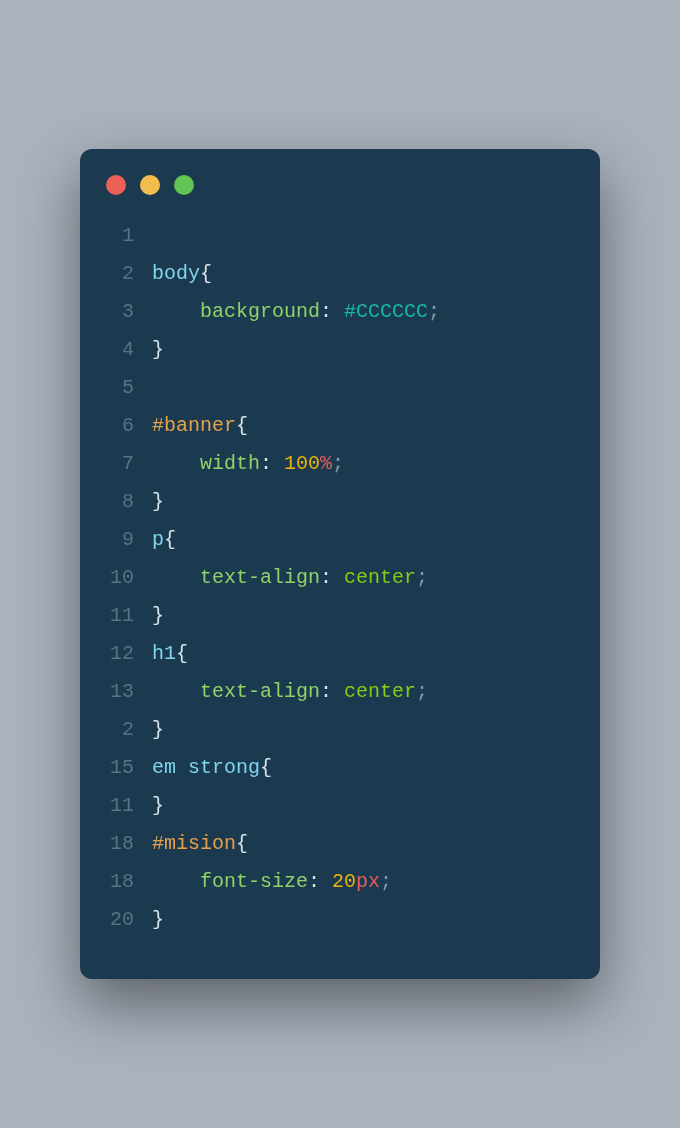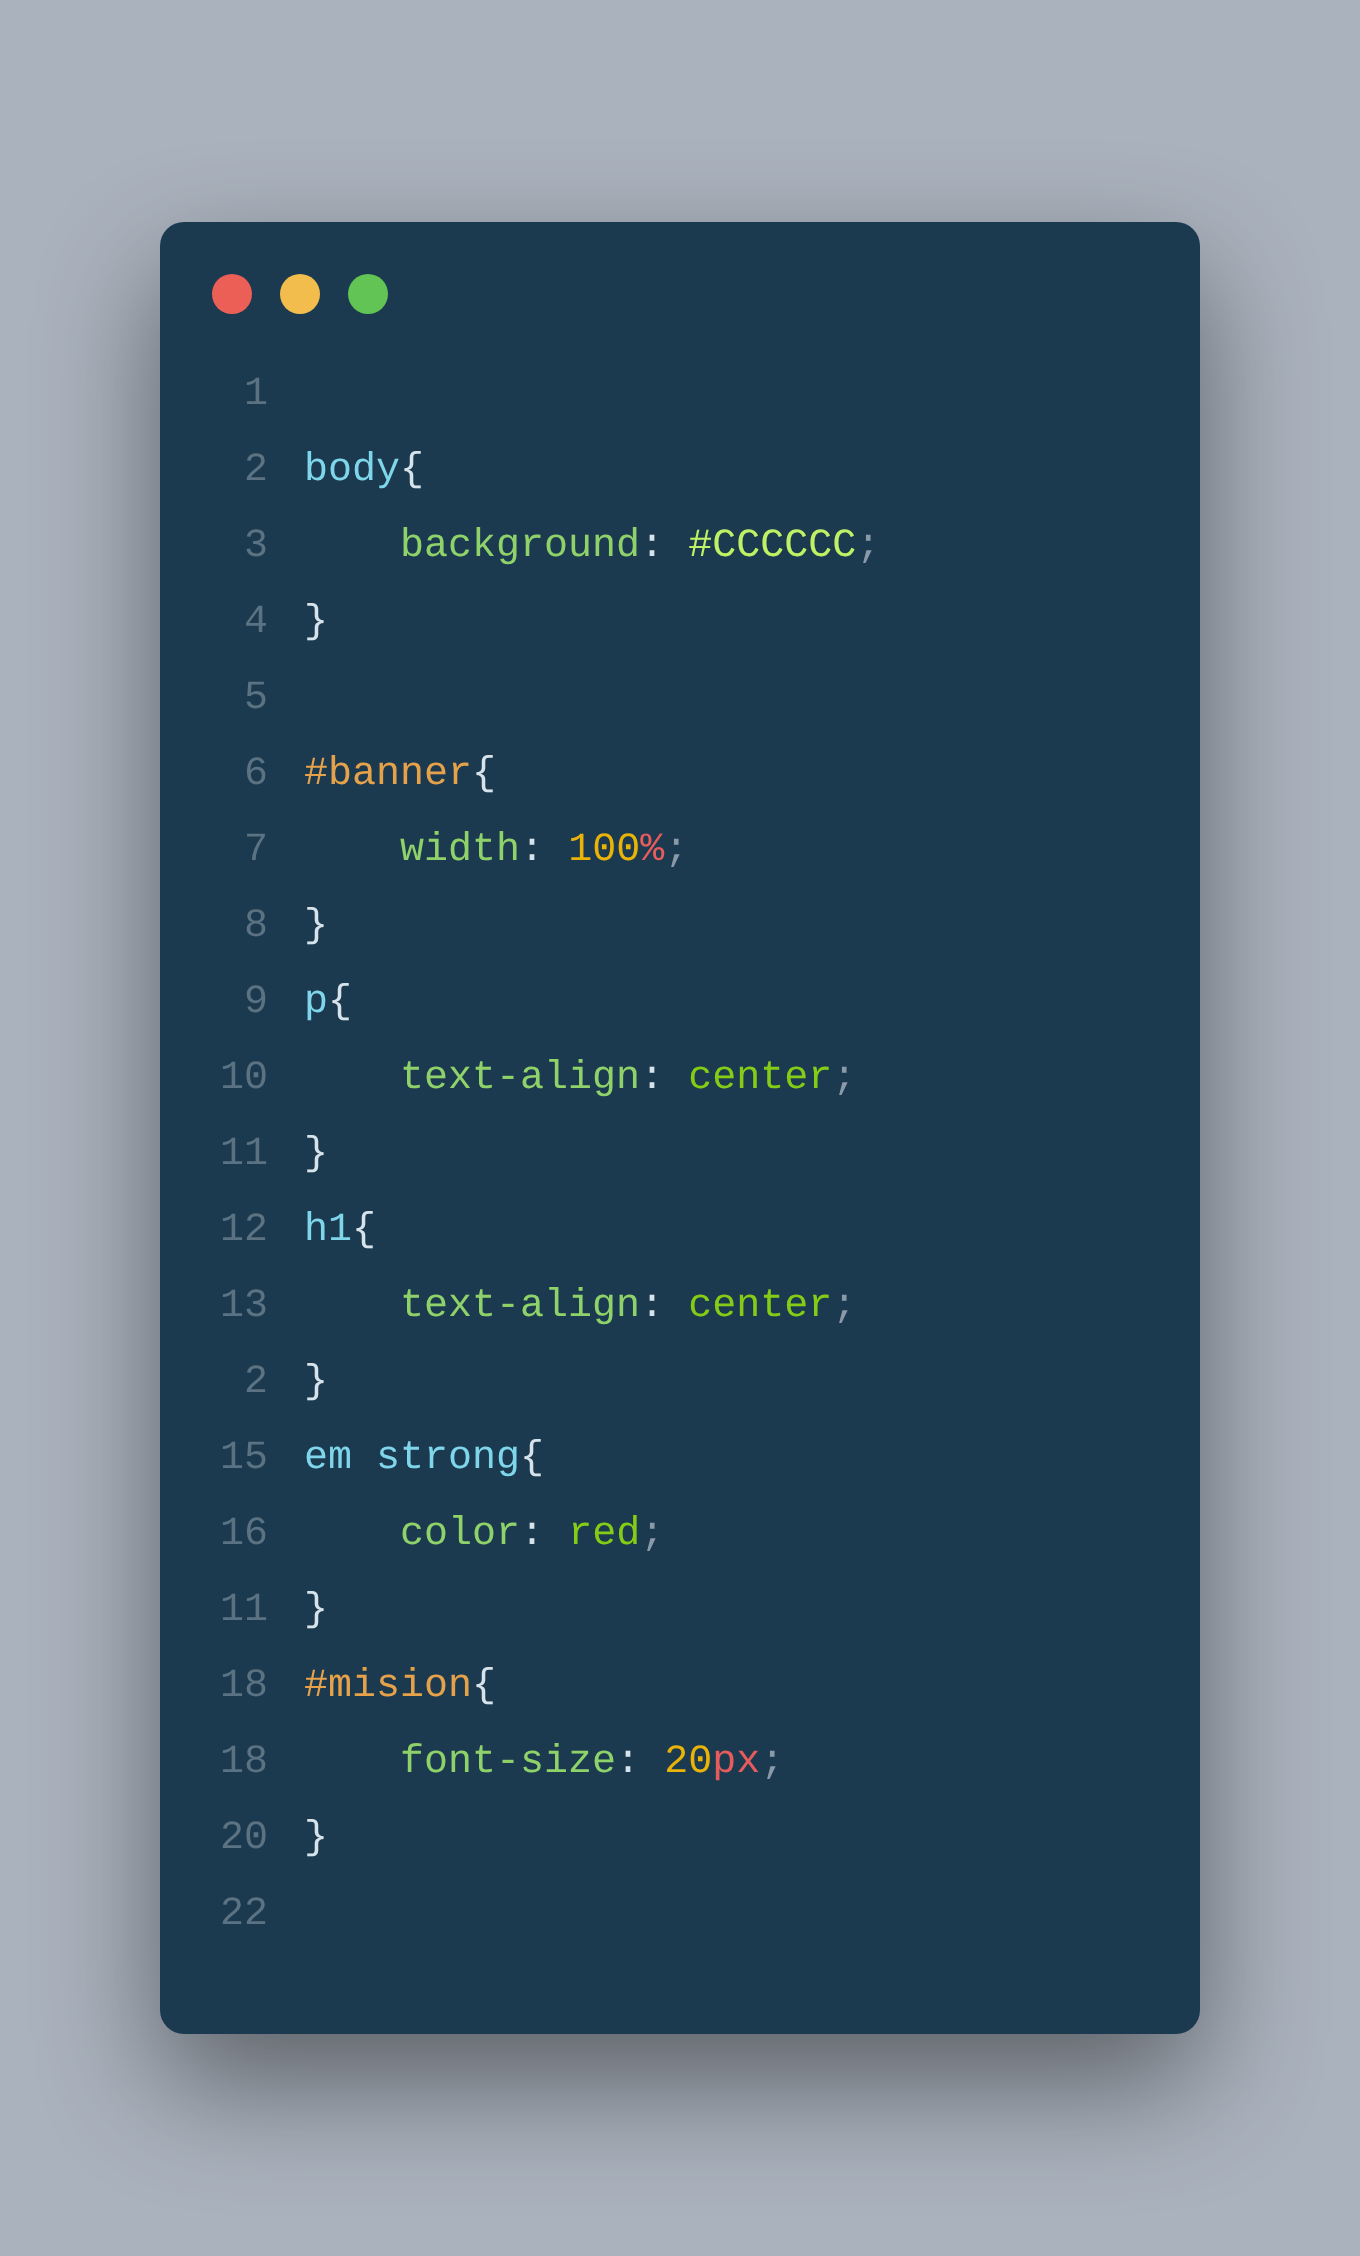--- a/index.html
+++ b/index.html
@@ -53,21 +53,21 @@
     flex: 1;
   }
 
   
   .sel   { color: #7fd6eb; }   
   .idsel { color: #e6a24a; }   
   .brace { color: #d7e3ea; }
   .prop  { color: #8fd26a; }   
   .colon { color: #d7e3ea; }
   .valtxt{ color: #84cc16; }   
-  .hex   { color: #bef264; }   
+  .hex   { color: #14b8a6; }   
   .num   { color: #eab308; }   
   .unit  { color: #e65c5c; }   
   .semi  { color: #8a9aa8; }
 </style>
 </head>
 <body>
 
 <div class="window">
   <div class="titlebar">
     <span class="dot red"></span>
@@ -145,24 +145,20 @@
     <div class="line">
       <span class="lineno">2</span>
       <span class="content"><span class="brace">}</span></span>
     </div>
 
     <div class="line">
       <span class="lineno">15</span>
       <span class="content"><span class="sel">em</span> <span class="sel">strong</span><span class="brace">{</span></span>
     </div>
 
-    <div class="line">
-      <span class="lineno">16</span>
-      <span class="content">    <span class="prop">color</span><span class="colon">:</span> <span class="valtxt">red</span><span class="semi">;</span></span>
-    </div>
 
     <div class="line">
       <span class="lineno">11</span>
       <span class="content"><span class="brace">}</span></span>
     </div>
 
     <div class="line">
       <span class="lineno">18</span>
       <span class="content"><span class="idsel">#mision</span><span class="brace">{</span></span>
     </div>
@@ -171,19 +167,15 @@
       <span class="lineno">18</span>
       <span class="content">    <span class="prop">font-size</span><span class="colon">:</span> <span class="num">20</span><span class="unit">px</span><span class="semi">;</span></span>
     </div>
 
     <div class="line">
       <span class="lineno">20</span>
       <span class="content"><span class="brace">}</span></span>
     </div>
 
 
-    <div class="line">
-      <span class="lineno">22</span>
-      <span class="content"></span>
-    </div>
 
   </div>
 </div>
 
 </body></html>

